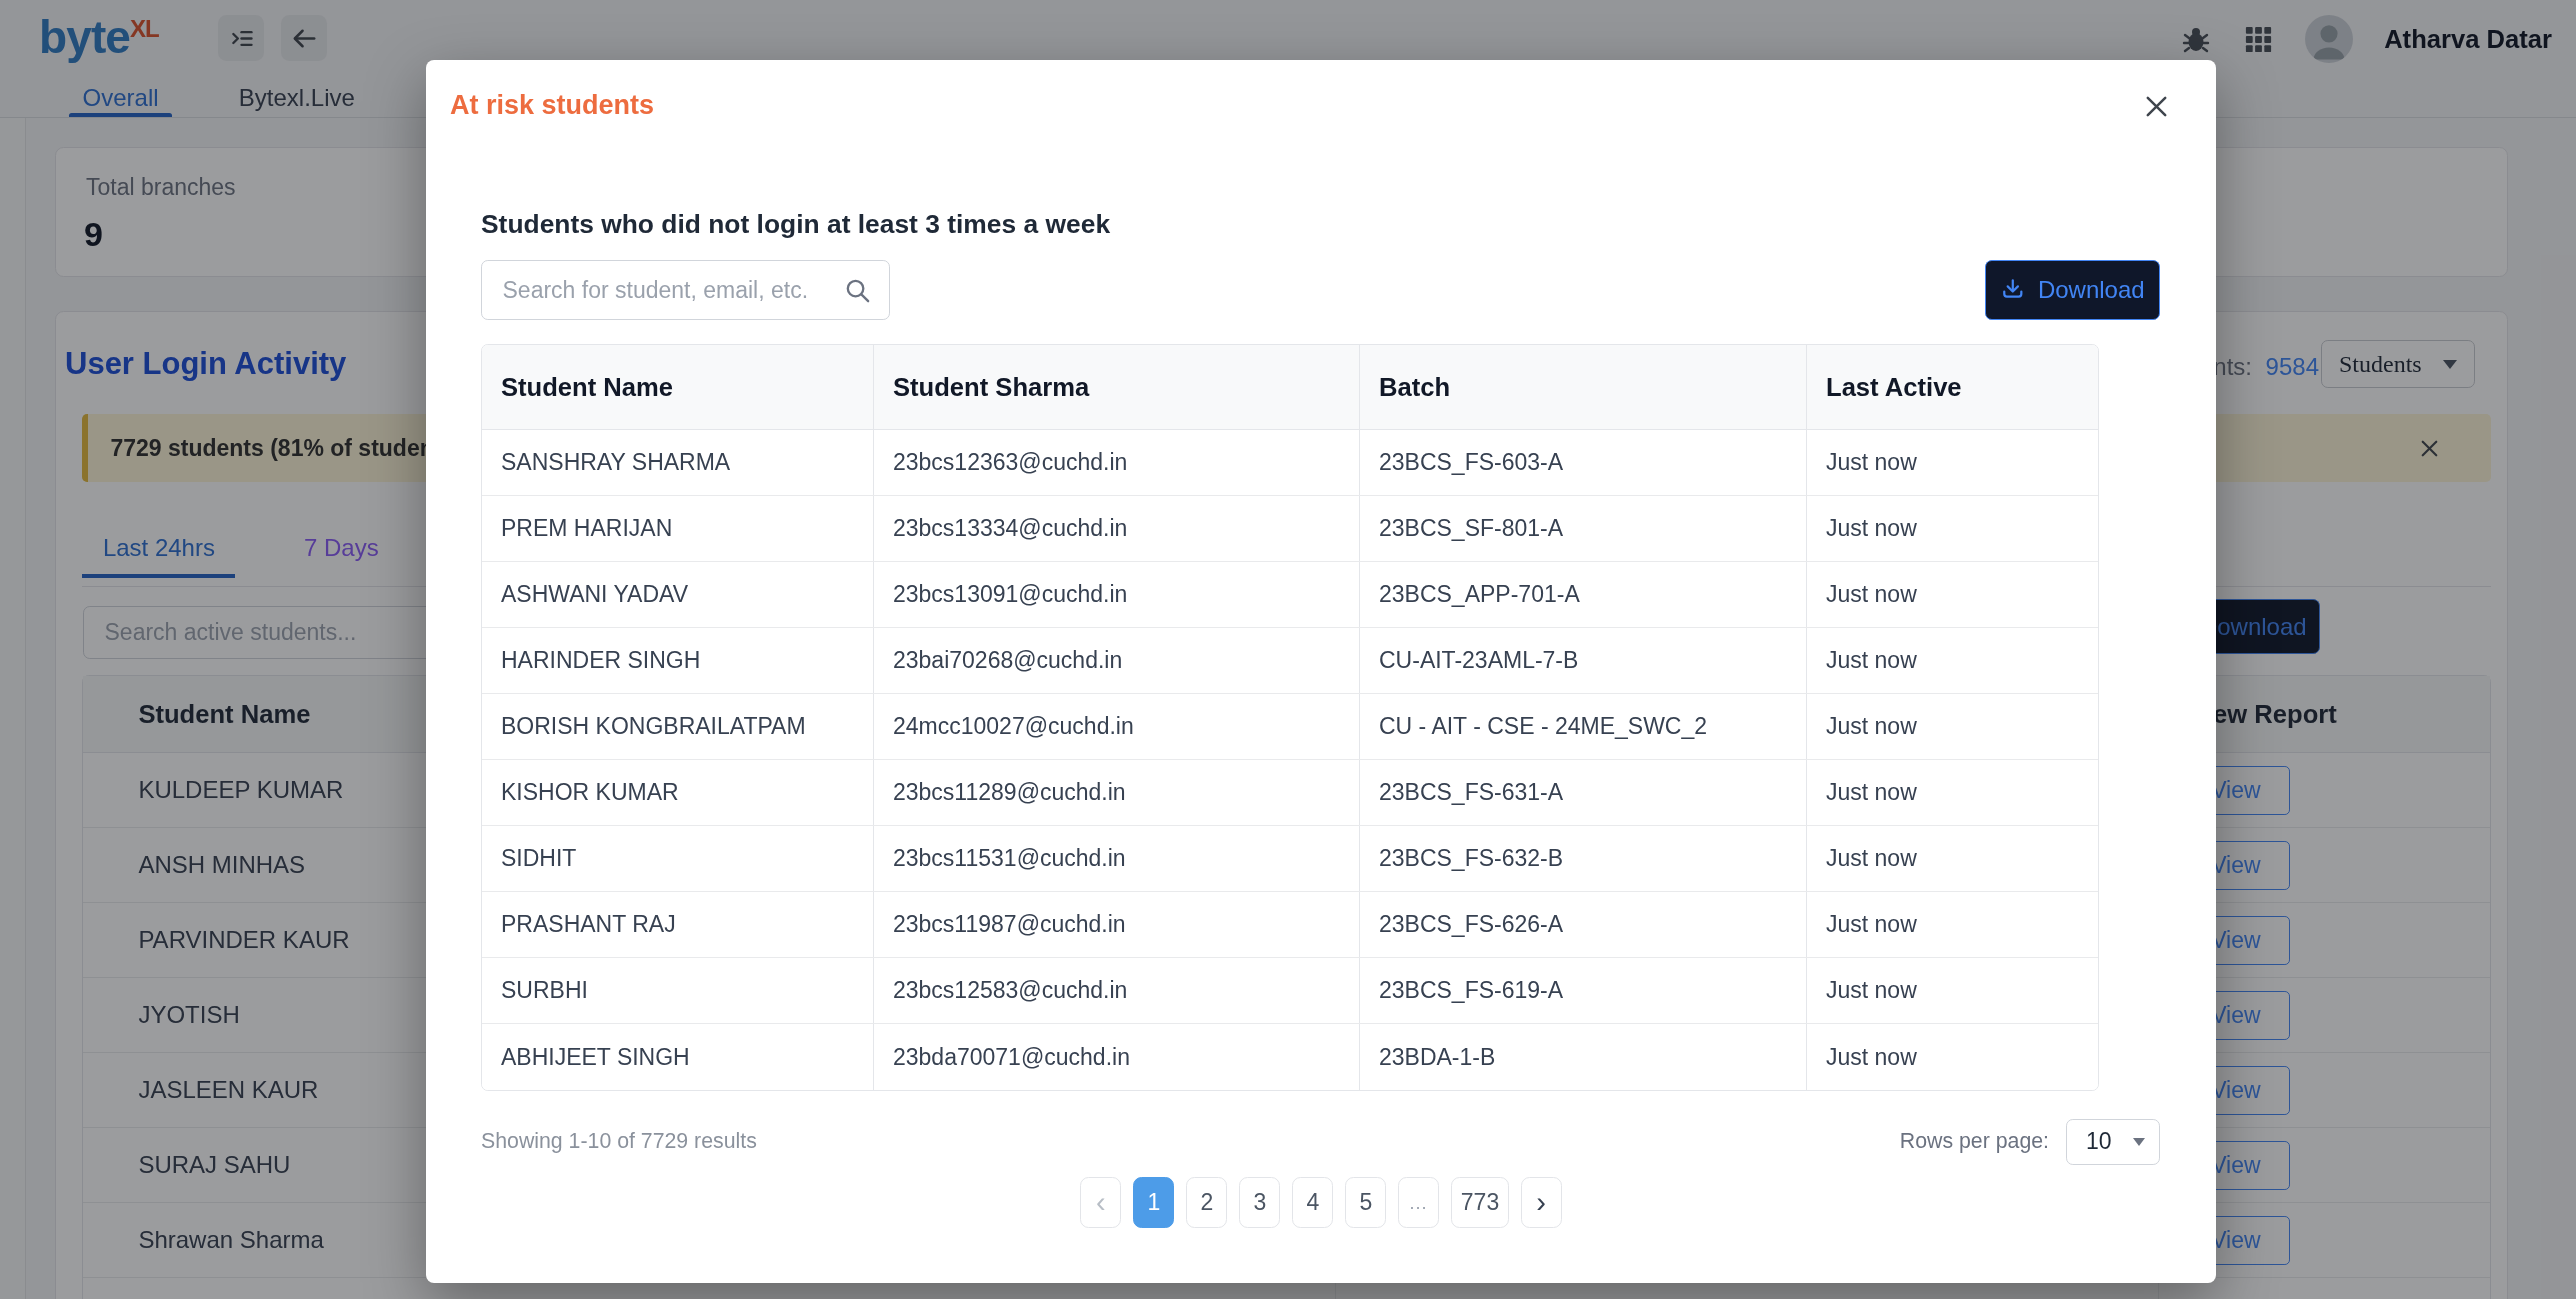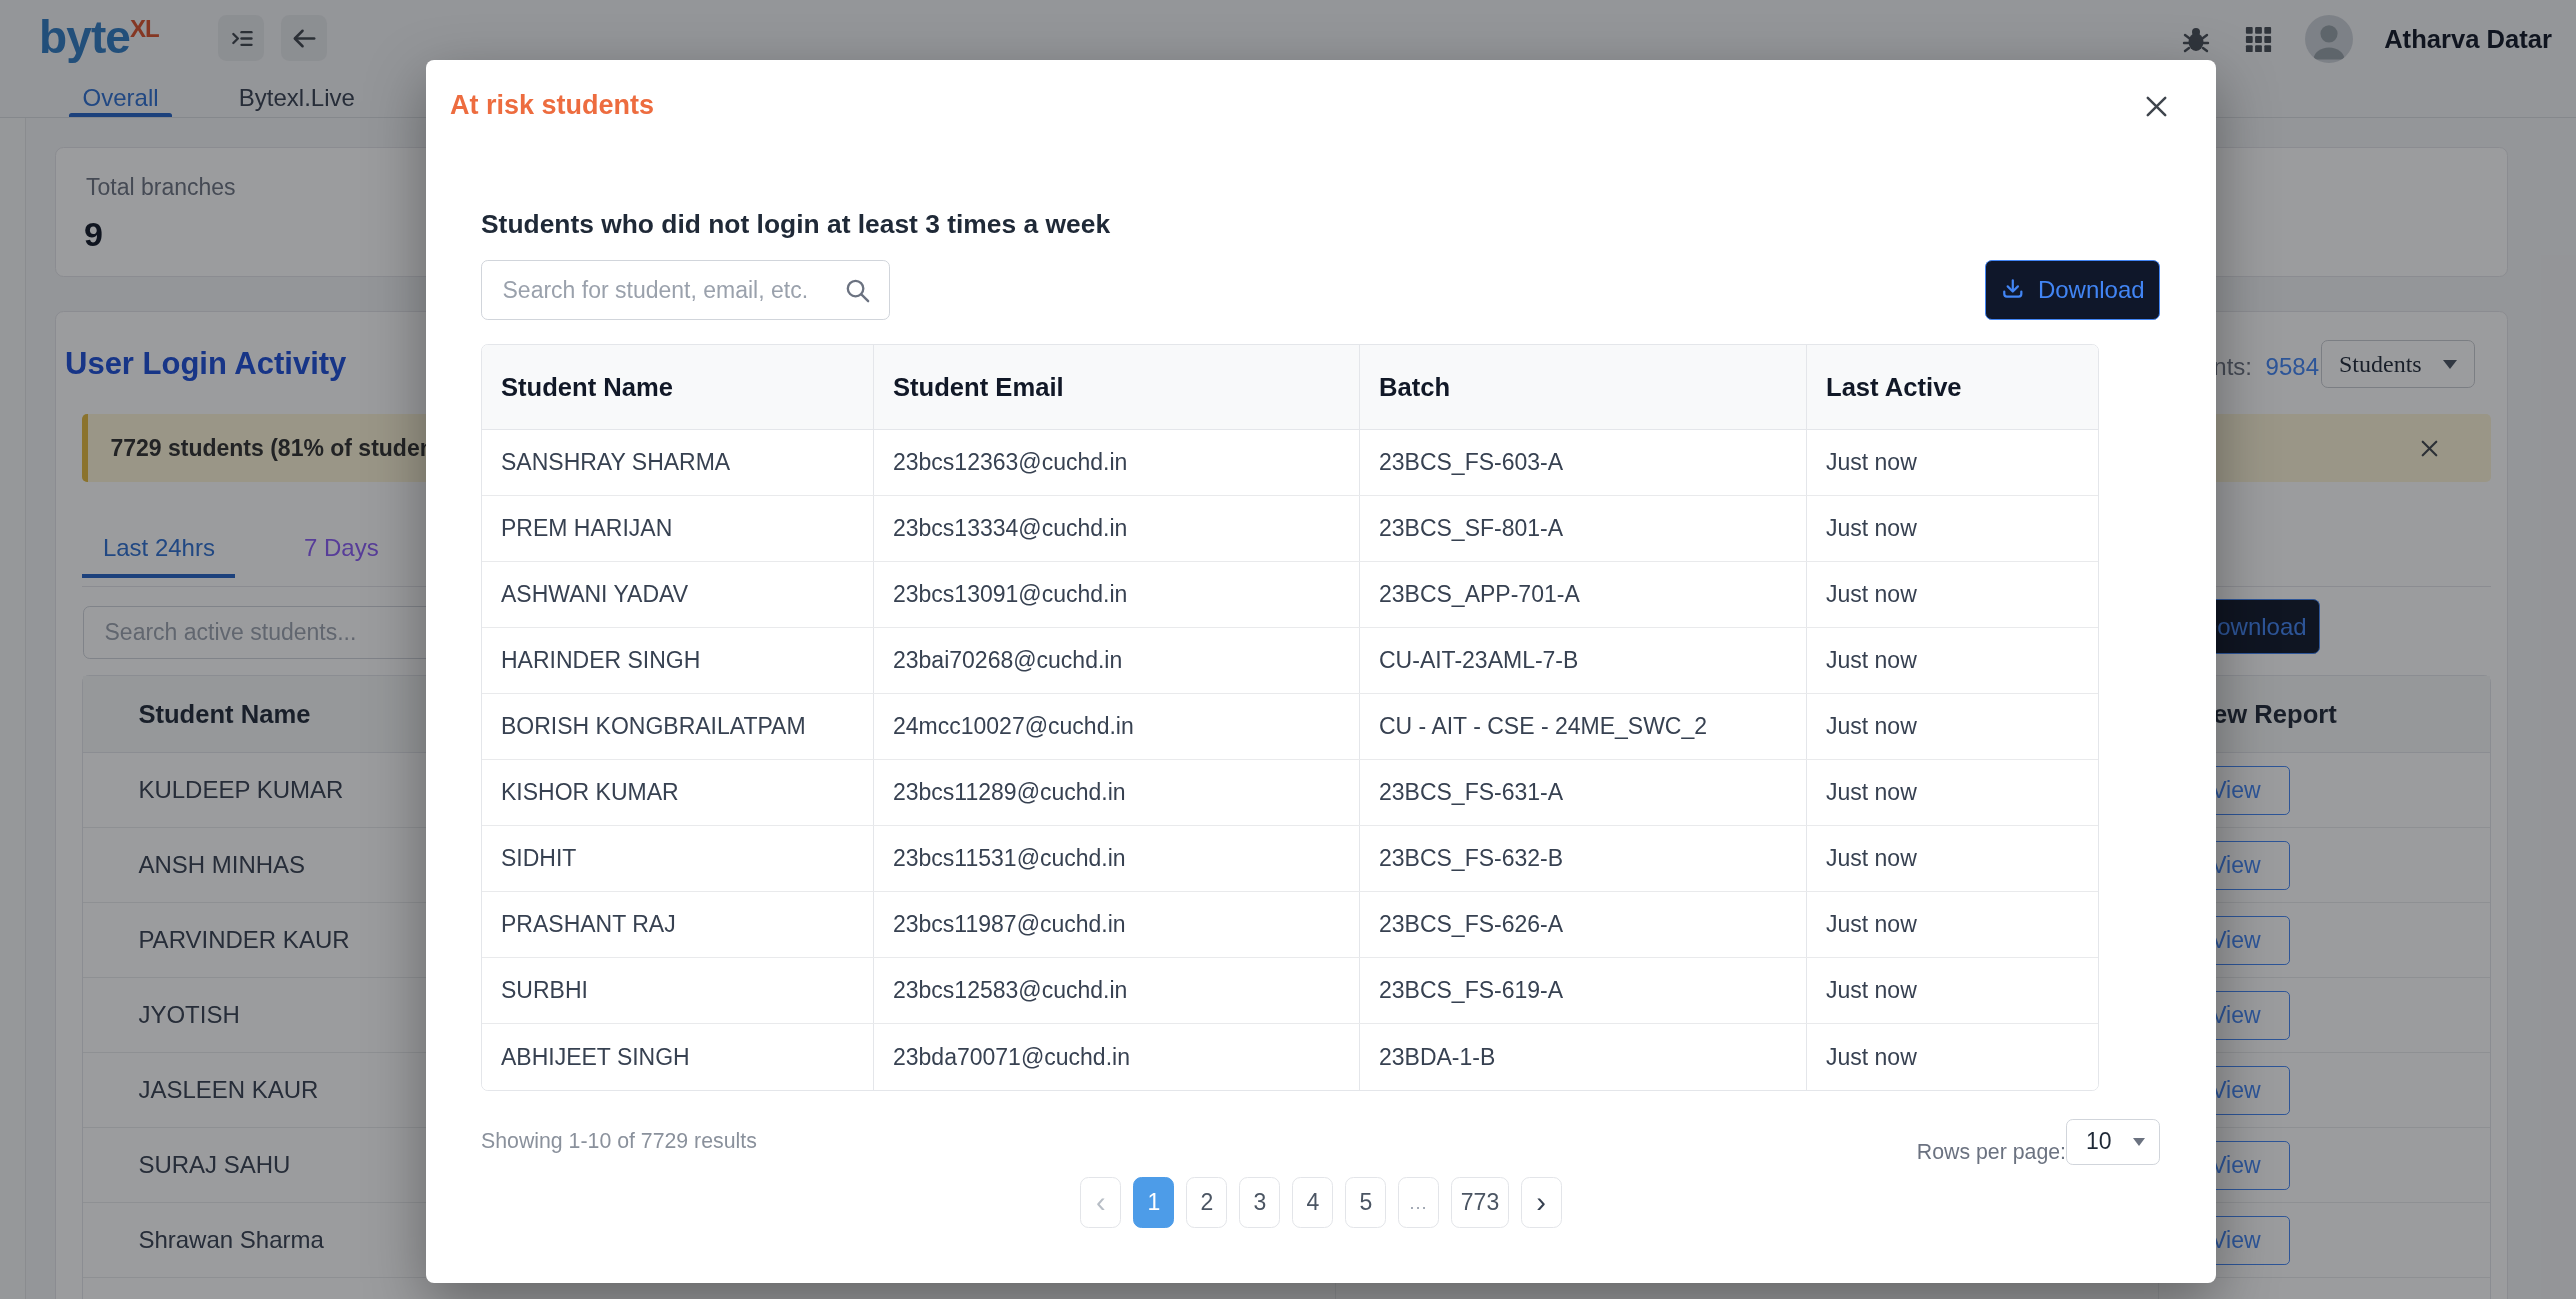--- a/index.html
+++ b/index.html
@@ -80,21 +80,21 @@
   .m-row > div { border-right:0.9px solid #e4e6ea; padding-left:19px; display:flex; align-items:center; }
   .m-row > div:last-child { border-right:none; }
   .m-head { height:85px; background:#f8f9fa; border-bottom:0.9px solid #e4e6ea; }
   .m-head > div { font-size:25.6px; font-weight:700; color:#111827; }
   .m-body-row { height:66px; border-bottom:0.9px solid #e9eaec; background:#fff; }
   .m-body-row:last-child { border-bottom:none; }
   .m-body-row > div { font-size:23px; color:#374151; }
 
   .m-footer { position:absolute; left:55px; right:56px; top:1056px; height:51px; display:flex; align-items:center; justify-content:space-between; }
   .showing { font-size:21.3px; color:#8a919c; }
-  .rpp { display:flex; align-items:flex-end; }
+  .rpp { display:flex; align-items:center; gap:17px; }
   .rpp-label { font-size:21.3px; color:#6b7280; }
   .rpp-select { width:94px; height:46px; border:0.9px solid #d1d5db; border-radius:6.8px; display:flex; align-items:center; justify-content:space-between; padding:0 13.6px 0 19px; font-size:23px; color:#1f2937; cursor:pointer; background:#fff; }
   .rpp-select .caret { border-left-width:6.8px; border-right-width:6.8px; border-top-width:8.5px; border-top-color:#6b7280; }
 
   .pagination { position:absolute; left:0; right:0; top:1117px; display:flex; justify-content:center; align-items:center; gap:12px; }
   .pg { min-width:41px; height:51px; padding:0 8.5px; border:0.9px solid #e3e5e9; border-radius:8.5px; background:#fff; display:flex; align-items:center; justify-content:center; font-size:23px; color:#4b5563; cursor:pointer; }
   .pg.chev { color:#374151; font-size:29px; }
   .pg.chev.disabled { color:#b8bec6; }
   .pg.active { background:#4d9ce8; border-color:#4d9ce8; color:#fff; }
   .pg.dots { color:#9ca3af; font-size:19px; letter-spacing:1.7px; }
@@ -314,21 +314,21 @@
             <polyline points="9,11 15,17 21,11"></polyline>
             <path d="M5 17 v3 q0 3 3 3 h14 q3 0 3-3 v-3"></path>
           </g>
         </svg>
       <span>Download</span>
     </button>
 
     <div class="m-table">
       <div class="m-row m-head">
         <div>Student Name</div>
-        <div>Student Email</div>
+        <div>Student Sharma</div>
         <div>Batch</div>
         <div>Last Active</div>
       </div>
       <div class="m-row m-body-row">
         <div>SANSHRAY SHARMA</div>
           <div>23bcs12363@cuchd.in</div>
           <div>23BCS_FS-603-A</div>
           <div>Just now</div>
       </div>
       <div class="m-row m-body-row">

